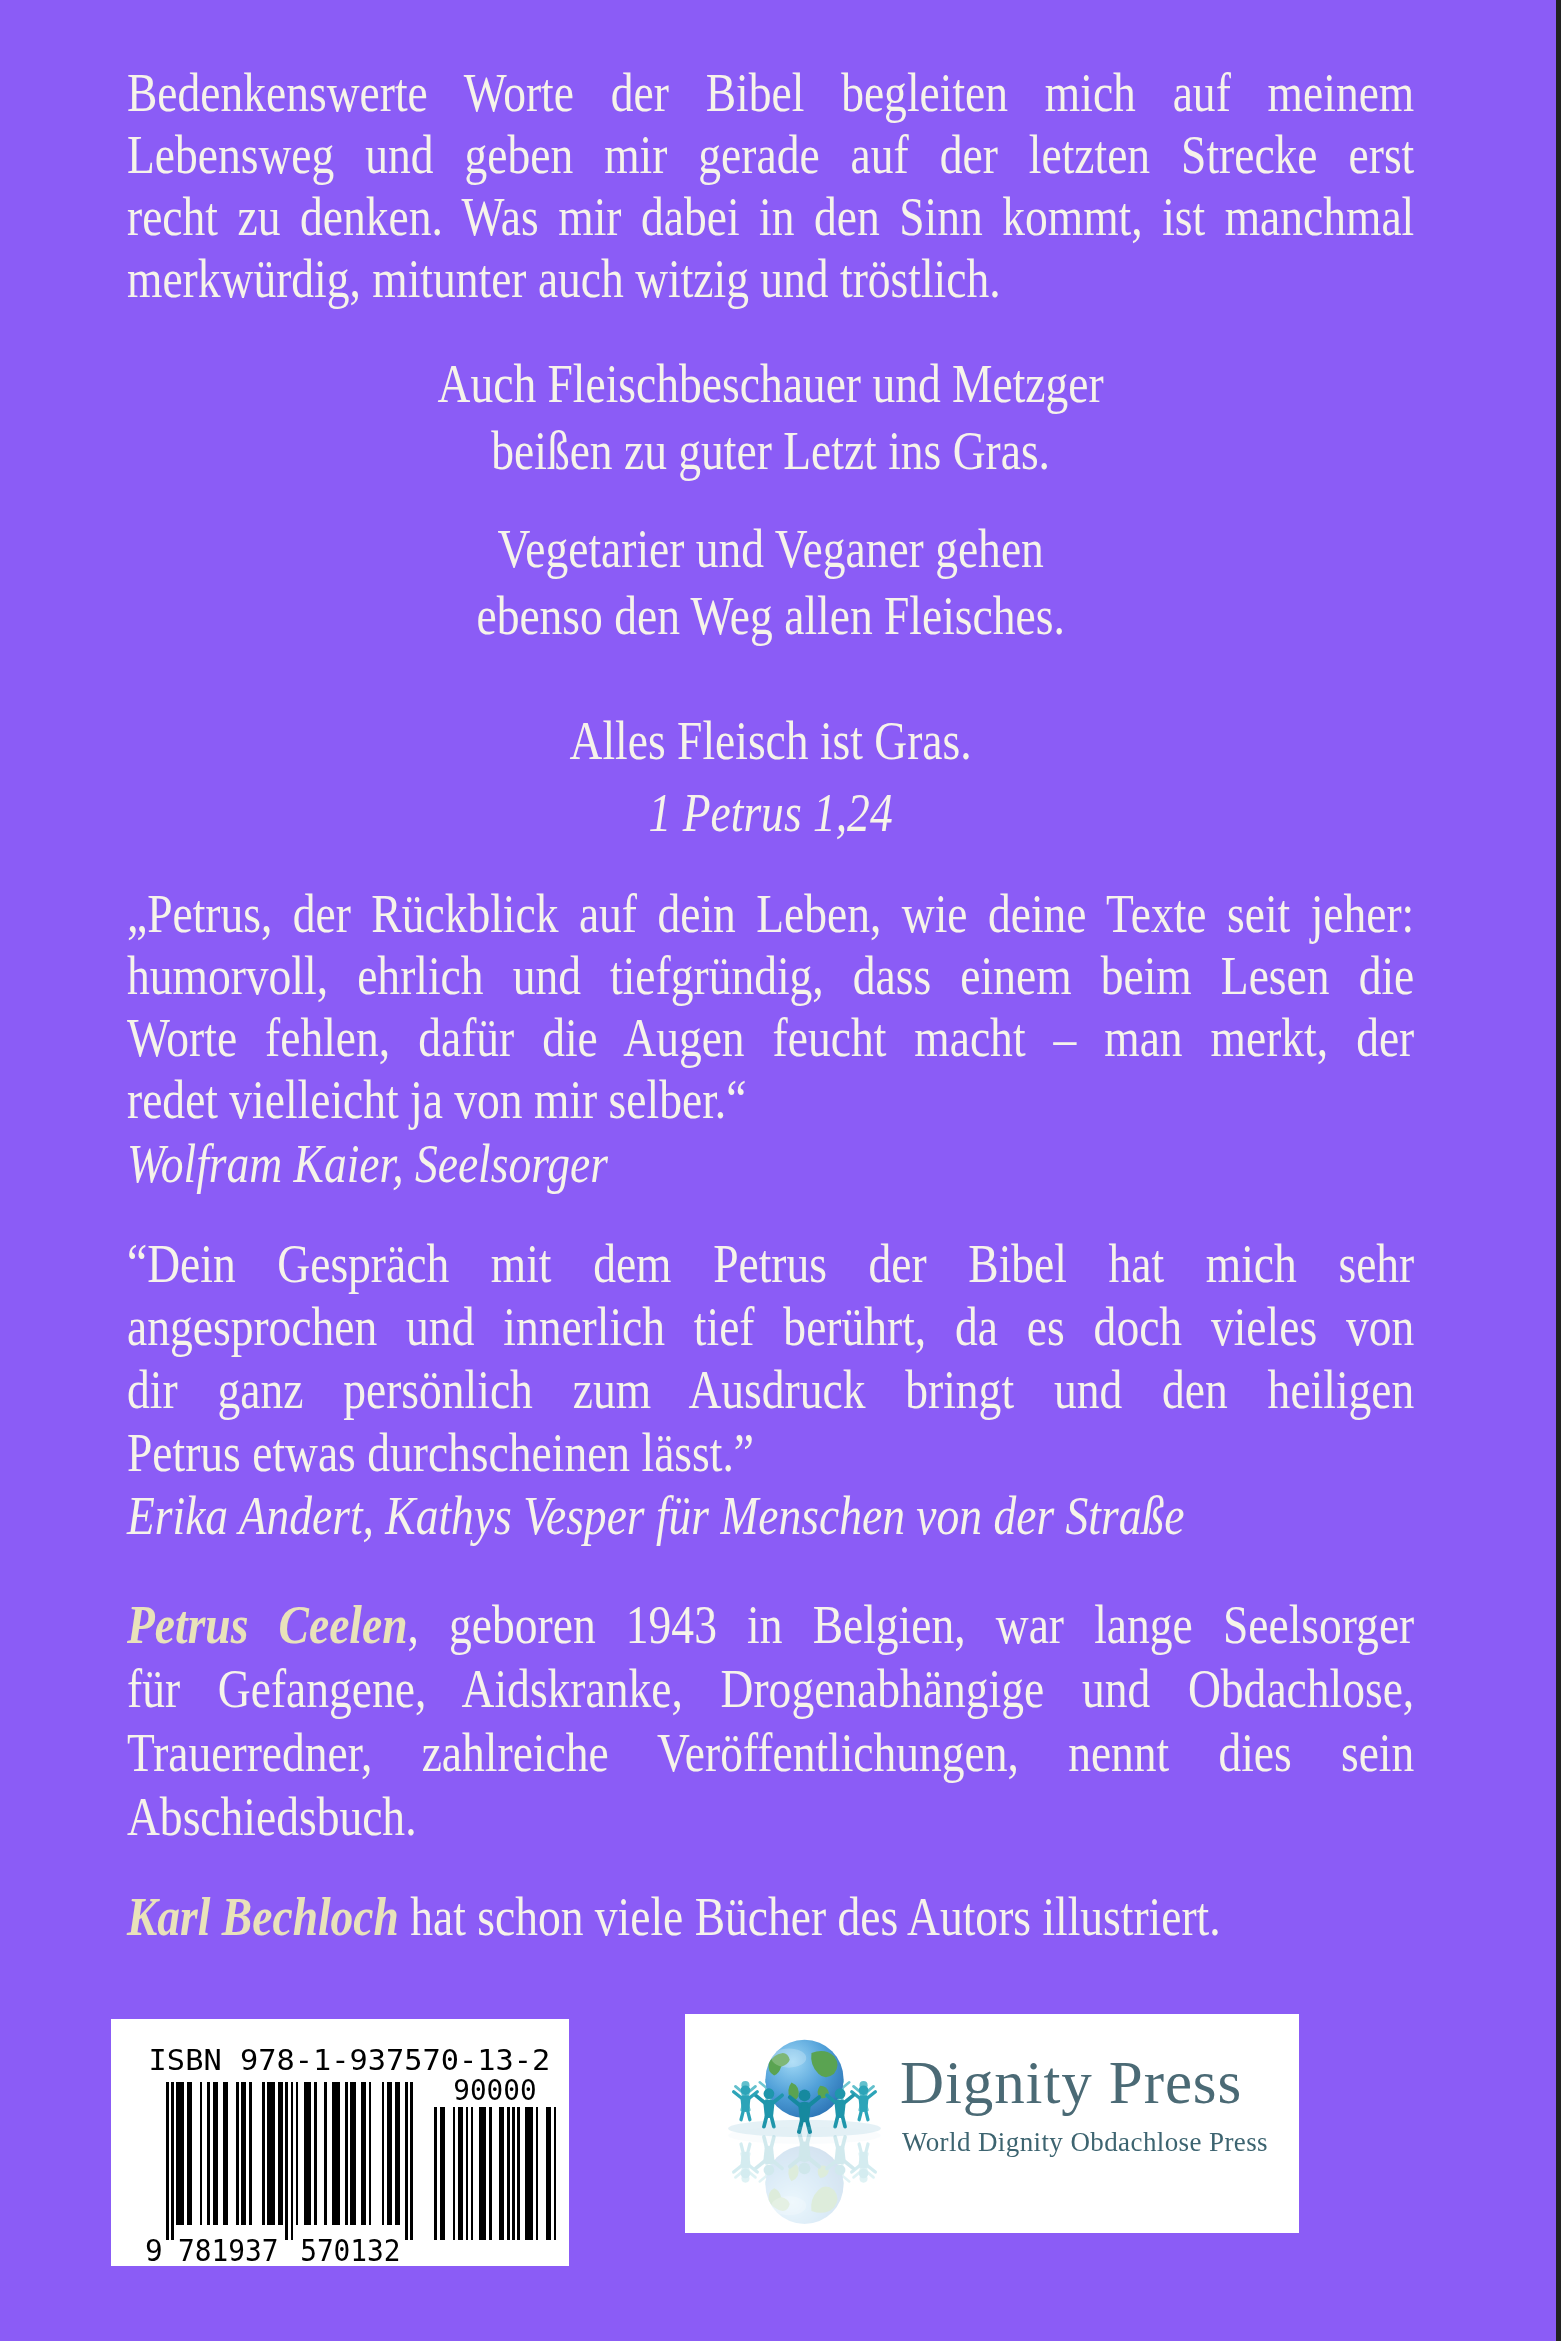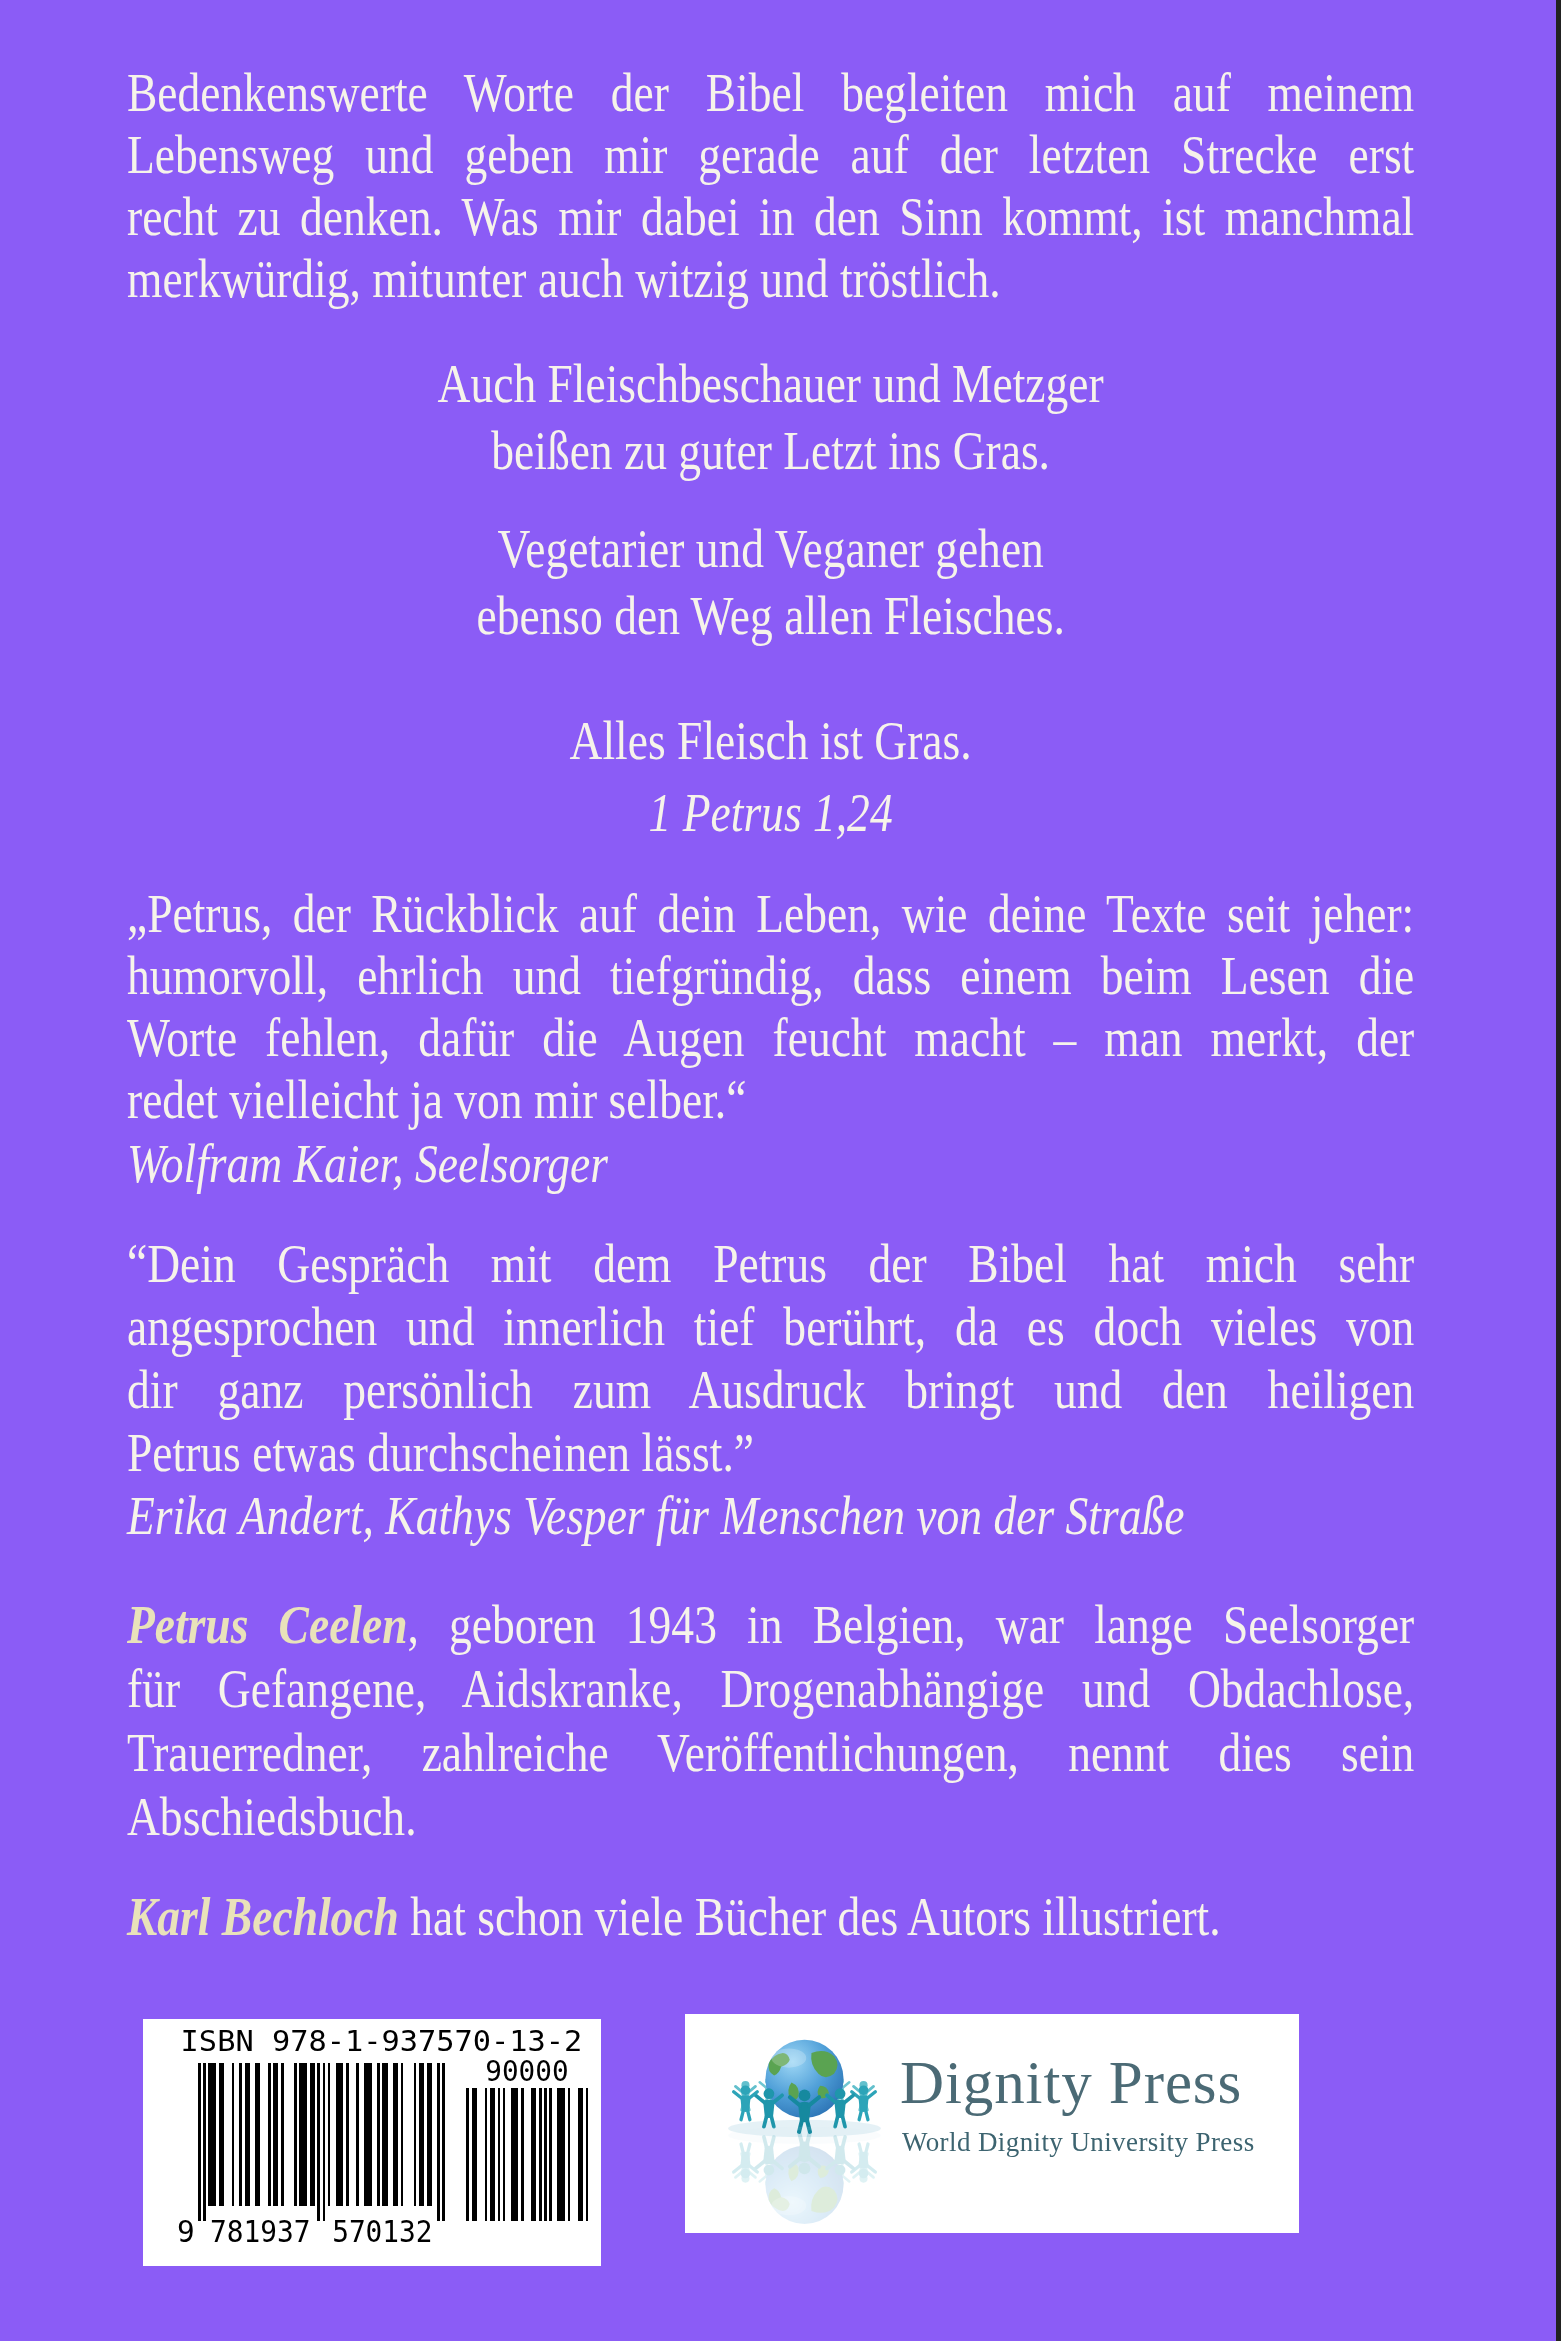--- a/index.html
+++ b/index.html
@@ -8,22 +8,22 @@
   .block{position:absolute;left:127px;width:1527px;}
   .line{width:1527px;transform:scaleX(0.843);transform-origin:0 0;
         font-size:54px;line-height:var(--lh,62px);}
   .j{text-align:justify;text-align-last:justify;white-space:normal;}
   .c{text-align:center;white-space:nowrap;}
   .l{text-align:left;white-space:nowrap;}
   .italic{font-style:italic;}
   .author{color:#e9e2ba;font-weight:bold;font-style:italic;}
   .ref{margin-top:10.4px;}
   
-  .bc-box{position:absolute;left:143px;top:2019px;width:458px;height:247px;
-          background:#ffffff;box-sizing:border-box;padding:1px;text-align:right;}
+  .bc-box{position:absolute;left:111px;top:2019px;width:458px;height:247px;
+          background:#ffffff;box-sizing:border-box;padding:20px;text-align:right;}
   .bc-box svg text{fill:#000;}
   .bc-isbn{font-family:"DejaVu Sans Mono",monospace;font-size:33px;}
   .bc-price{font-family:"DejaVu Sans Mono",monospace;font-size:32px;}
   .bc-digits{font-family:"DejaVu Sans Mono",monospace;font-size:34px;}
   
   .logo-box{position:absolute;left:685px;top:2014px;width:614px;height:219px;background:#ffffff;text-align:center;}
   .pub-name{position:absolute;left:215px;top:37px;font-size:61px;line-height:64px;
             color:#4b6a75;letter-spacing:0.9px;white-space:nowrap;}
   .pub-sub{position:absolute;left:217px;top:114px;font-size:27px;line-height:29.5px;
            color:#3d6470;letter-spacing:0.4px;white-space:nowrap;}
@@ -204,17 +204,17 @@
         <ellipse cx="92" cy="46" rx="20" ry="11" fill="#ffffff" opacity="0.22"></ellipse>
         <use href="#person" transform="translate(178,117) scale(0.85)" fill="#2da4b8" stroke="#2da4b8"></use>
         <use href="#person" transform="translate(151,125) scale(0.95)" fill="#1f96ab" stroke="#1f96ab"></use>
         <use href="#person" transform="translate(69,125) scale(0.95)" fill="#1f96ab" stroke="#1f96ab"></use>
         <use href="#person" transform="translate(42,117) scale(0.85)" fill="#2da4b8" stroke="#2da4b8"></use>
         <use href="#person" transform="translate(110,131) scale(1.05)" fill="#16899f" stroke="#16899f"></use>
       </g>
       <use href="#logo-main" transform="translate(0,262) scale(1,-1)" opacity="0.2"></use>
     </svg>
     <div class="pub-name">Dignity Press</div>
-    <div class="pub-sub">World Dignity University Press</div>
+    <div class="pub-sub">World Dignity Obdachlose Press</div>
   </div>
 
 </div>
 
 
 </body></html>

